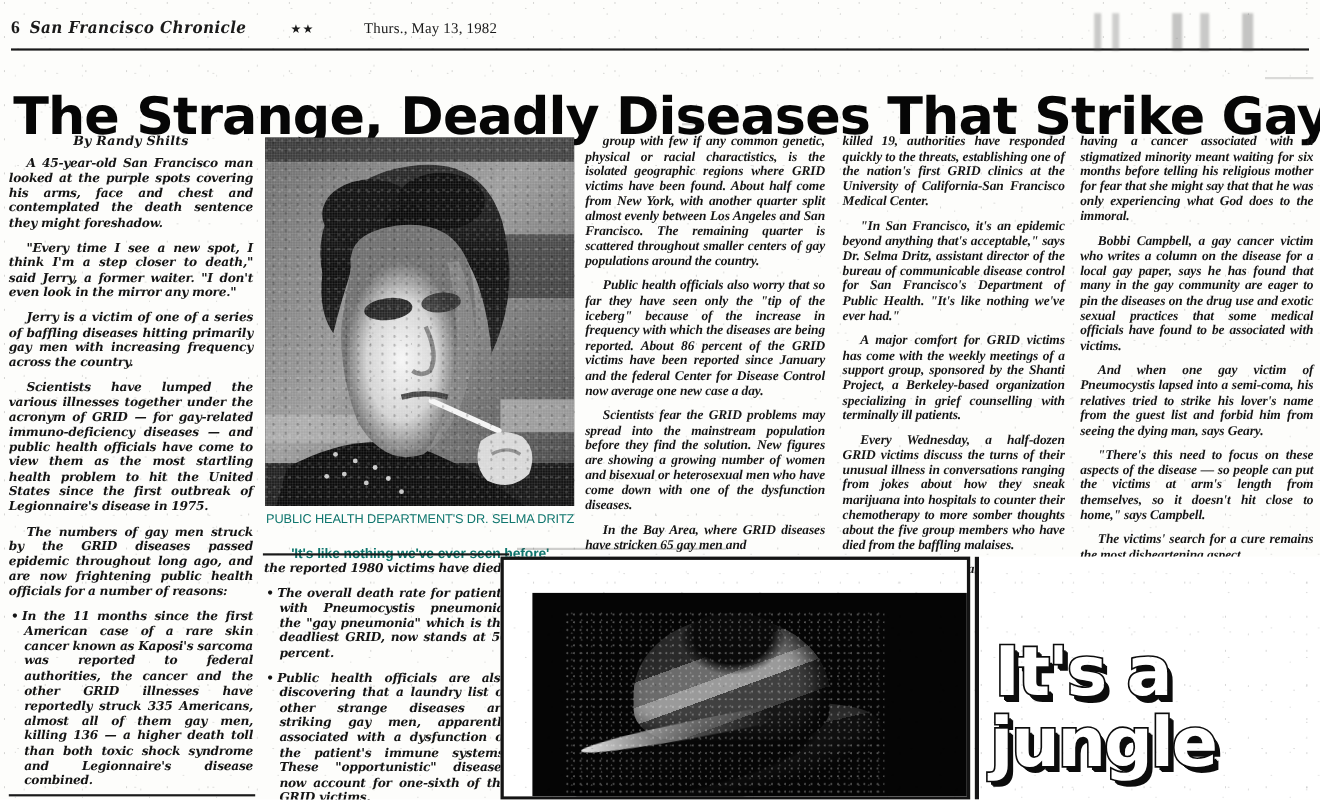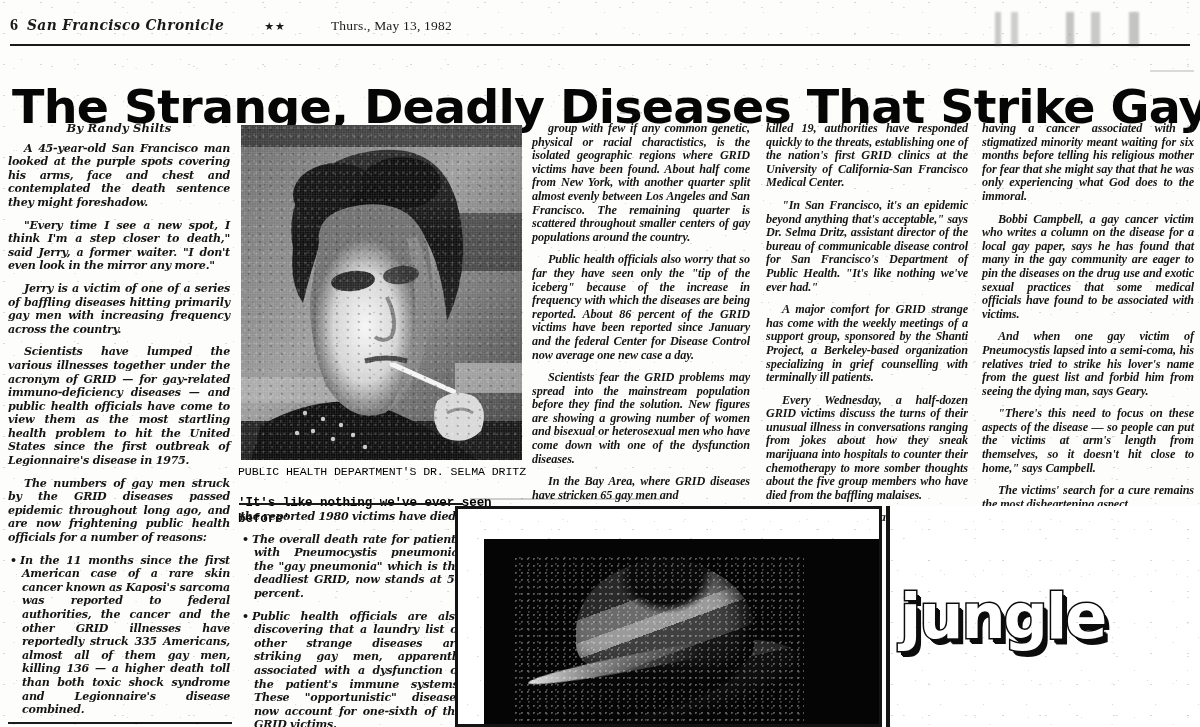--- a/index.html
+++ b/index.html
@@ -229,23 +229,23 @@
       radial-gradient(circle at 70% 60%, rgba(0,0,0,.45) 1px, transparent 1.4px),
       radial-gradient(circle at 45% 80%, rgba(255,255,255,.25) 1px, transparent 1.4px);
     background-size: 7px 9px, 11px 8px, 9px 13px;
   }
 
   .caption {
     position: absolute;
     left: 238px;
     top: 464px;
     width: 288px;
-    text-align: left;
-    font-family: Liberation Mono, monospace;
-    color: #000000;
+    text-align: center;
+    font-family: Liberation Sans, sans-serif;
+    color: #0f766e;
     filter: blur(.1px);
   }
   .caption .cap-1 {
     font-size: 11.6px;
     letter-spacing: -0.1px;
     line-height: 15px;
     display: block;
   }
   .caption .cap-2 {
     font-size: 12.6px;
@@ -500,21 +500,21 @@
   <div class="col col-body" id="col3">
     <p>group with few if any common genetic, physical or racial charactistics, is the isolated geographic regions where GRID victims have been found. About half come from New York, with another quarter split almost evenly between Los Angeles and San Francisco. The remaining quarter is scattered throughout smaller centers of gay populations around the country.</p>
     <p>Public health officials also worry that so far they have seen only the "tip of the iceberg" because of the increase in frequency with which the diseases are being reported. About 86 percent of the GRID victims have been reported since January and the federal Center for Disease Control now average one new case a day.</p>
     <p>Scientists fear the GRID problems may spread into the mainstream population before they find the solution. New figures are showing a growing number of women and bisexual or heterosexual men who have come down with one of the dysfunction diseases.</p>
     <p>In the Bay Area, where GRID diseases have stricken 65 gay men and</p>
   </div>
 
   <div class="col col-body" id="col4">
     <p style="text-indent:0">killed 19, authorities have responded quickly to the threats, establishing one of the nation's first GRID clinics at the University of California-San Francisco Medical Center.</p>
     <p>"In San Francisco, it's an epidemic beyond anything that's acceptable," says Dr. Selma Dritz, assistant director of the bureau of communicable disease control for San Francisco's Department of Public Health. "It's like nothing we've ever had."</p>
-    <p>A major comfort for GRID strange has come with the weekly meetings of a support group, sponsored by the Shanti Project, a Berkeley-based organization specializing in grief counselling with terminally ill patients.</p>
+    <p>A major comfort for GRID victims has come with the weekly meetings of a support group, sponsored by the Shanti Project, a Berkeley-based organization specializing in grief counselling with terminally ill patients.</p>
     <p>Every Wednesday, a half-dozen GRID victims discuss the turns of their unusual illness in conversations ranging from jokes about how they sneak marijuana into hospitals to counter their chemotherapy to more somber thoughts about the five group members who have died from the baffling malaises.</p>
     <p>For Jerry, the 45-year-old waiter,</p>
   </div>
 
   <div class="col col-body" id="col5">
     <p style="text-indent:0">having a cancer associated with a stigmatized minority meant waiting for six months before telling his religious mother for fear that she might say that that he was only experiencing what God does to the immoral.</p>
     <p>Bobbi Campbell, a gay cancer victim who writes a column on the disease for a local gay paper, says he has found that many in the gay community are eager to pin the diseases on the drug use and exotic sexual practices that some medical officials have found to be associated with victims.</p>
     <p>And when one gay victim of Pneumocystis lapsed into a semi-coma, his relatives tried to strike his lover's name from the guest list and forbid him from seeing the dying man, says Geary.</p>
     <p>"There's this need to focus on these aspects of the disease — so people can put the victims at arm's length from themselves, so it doesn't hit close to home," says Campbell.</p>
     <p>The victims' search for a cure remains the most disheartening aspect</p>
@@ -529,20 +529,21 @@
         <div class="hat-dent"></div>
         <div class="hat-highlight"></div>
         <div class="hat-speck"></div>
       </div>
     </div>
   </div>
 
   <div class="ad-jungle">
     <div class="ad-jungle-border"></div>
     <div class="jungle-type">
+      <span>It's a</span>
       <span class="jungle-line2">jungle</span>
     </div>
   </div>
 
   <div class="artifact" style="left:620px; top:112px; width:22px; height:2px; opacity:.35;"></div>
   <div class="artifact" style="left:470px; top:498px; width:190px; height:2px; opacity:.4;"></div>
   <div class="artifact" style="left:1150px; top:70px; width:44px; height:2px; opacity:.3;"></div>
 
 </div>
 

